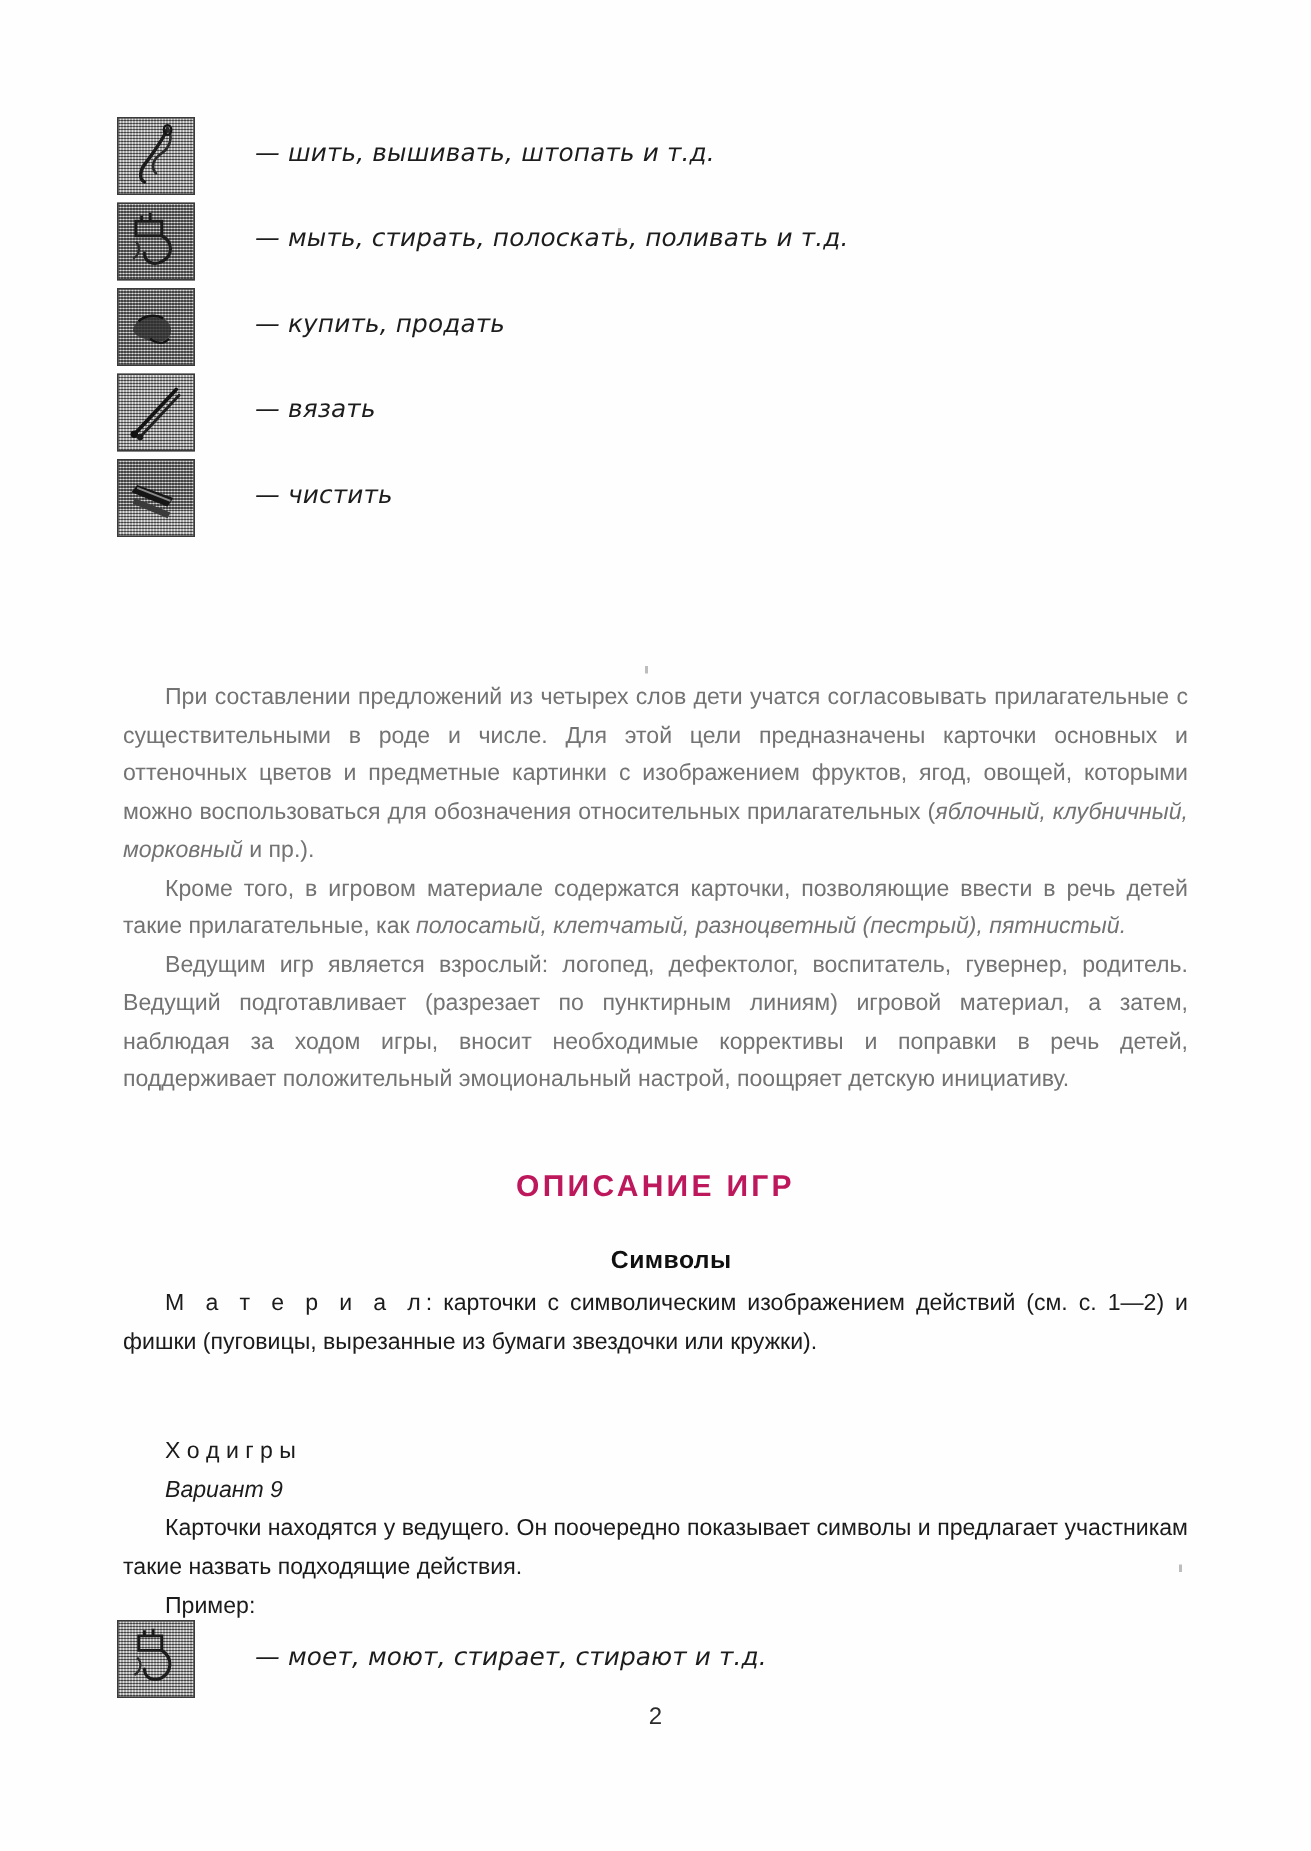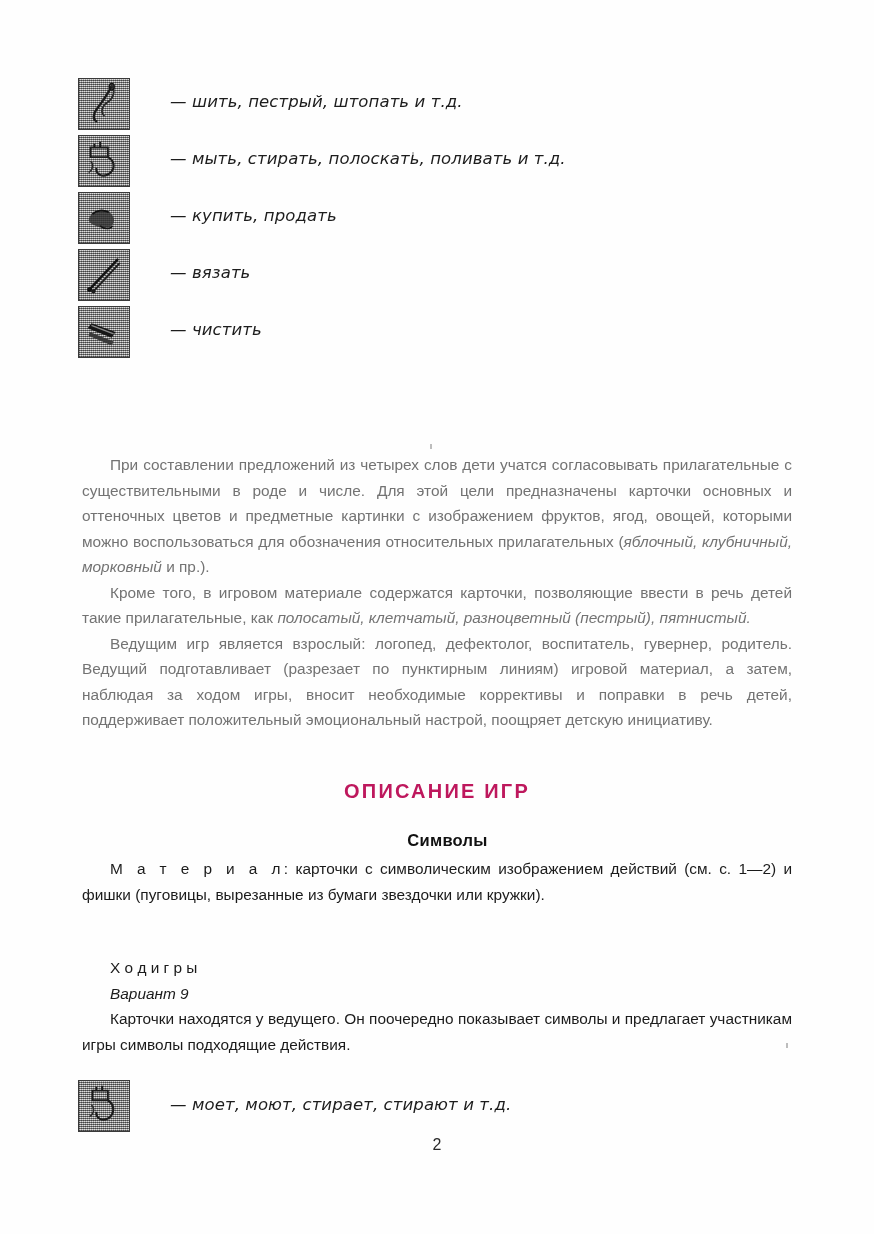--- a/index.html
+++ b/index.html
@@ -169,21 +169,21 @@
     <div class="card-row">
       <div class="card-thumb">
         <span class="glyph">
           <svg viewBox="0 0 52 52" preserveAspectRatio="none">
             <path d="M34 7 C30 16 24 24 18 32 C15 36 14 42 18 44" stroke="#1c1c1c" stroke-width="2.4" fill="none" stroke-linecap="round"></path>
             <path d="M34 7 C38 12 36 20 30 24 C24 28 22 34 26 38" stroke="#2a2a2a" stroke-width="1.8" fill="none" stroke-linecap="round"></path>
             <ellipse cx="34" cy="8" rx="2.6" ry="3.4" fill="none" stroke="#151515" stroke-width="1.6"></ellipse>
           </svg>
         </span>
       </div>
-      <div class="card-label">— шить, пестрый, штопать и т.д.</div>
+      <div class="card-label">— шить, вышивать, штопать и т.д.</div>
     </div>
 
     <div class="card-row">
       <div class="card-thumb">
         <span class="glyph">
           <svg viewBox="0 0 52 52" preserveAspectRatio="none">
             <path d="M12 12 L30 12 L30 22 L12 22 Z" stroke="#1a1a1a" stroke-width="2" fill="none"></path>
             <path d="M16 8 L16 12 M22 6 L22 12" stroke="#1a1a1a" stroke-width="2" fill="none"></path>
             <path d="M30 22 C38 26 38 36 30 40 C24 43 18 40 18 34" stroke="#1c1c1c" stroke-width="2.2" fill="none" stroke-linecap="round"></path>
             <path d="M12 26 C16 30 14 36 10 38" stroke="#2b2b2b" stroke-width="1.6" fill="none"></path>
@@ -245,23 +245,26 @@
   <div class="h-main">ОПИСАНИЕ ИГР</div>
   <div class="h-sub">Символы</div>
 
   <div class="block" id="material-block">
     <p><span class="spaced">М а т е р и а л</span><span>: карточки с символическим изображением действий (см. с. 1—2) и фишки (пуговицы, вырезанные из бумаги звездочки или кружки).</span></p>
   </div>
 
   <div class="block" id="hod-block">
     <p class="flush hod-title">Х о д   и г р ы</p>
     <p class="flush hod-title ital">Вариант 9</p>
-    <p>Карточки находятся у ведущего. Он поочередно показывает символы и предлагает участникам игры символы подходящие действия.</p>
-  </div>
-
+    <p>Карточки находятся у ведущего. Он поочередно показывает символы и предлагает участникам такие назвать подходящие действия.</p>
+  </div>
+
+  <div class="block" id="primer-block">
+    <p class="flush hod-title">Пример:</p>
+  </div>
 
   <div class="example">
     <div class="card-thumb">
       <span class="glyph">
         <svg viewBox="0 0 52 52" preserveAspectRatio="none">
           <path d="M14 10 L30 10 L30 20 L14 20 Z" stroke="#1a1a1a" stroke-width="2" fill="none"></path>
           <path d="M18 6 L18 10 M24 5 L24 10" stroke="#1a1a1a" stroke-width="2" fill="none"></path>
           <path d="M30 20 C38 25 37 35 30 39 C24 42 18 39 18 33" stroke="#1c1c1c" stroke-width="2.2" fill="none" stroke-linecap="round"></path>
           <path d="M13 25 C17 29 15 35 11 37" stroke="#2b2b2b" stroke-width="1.6" fill="none"></path>
         </svg>

